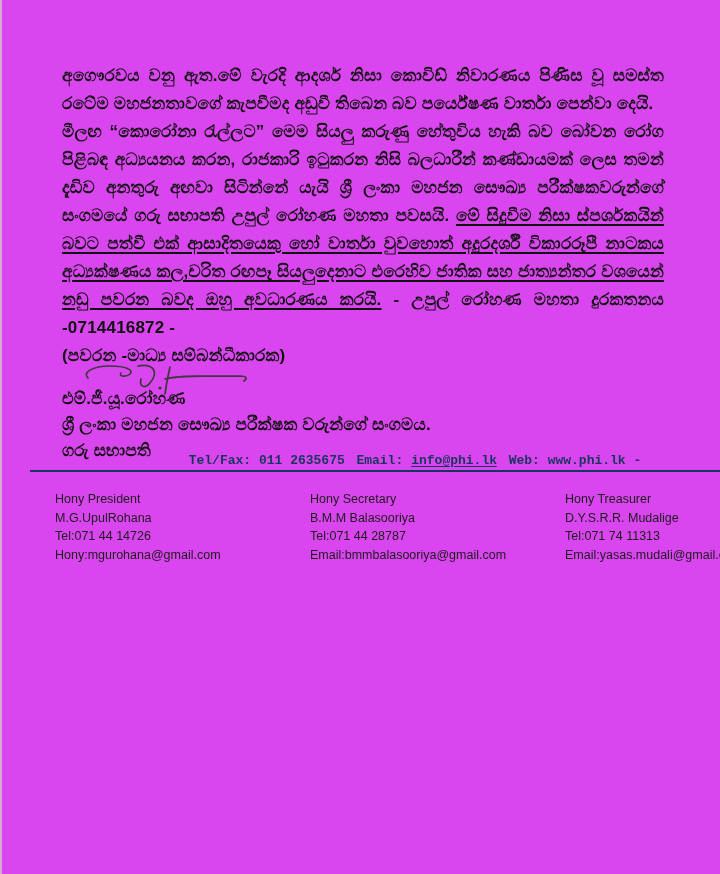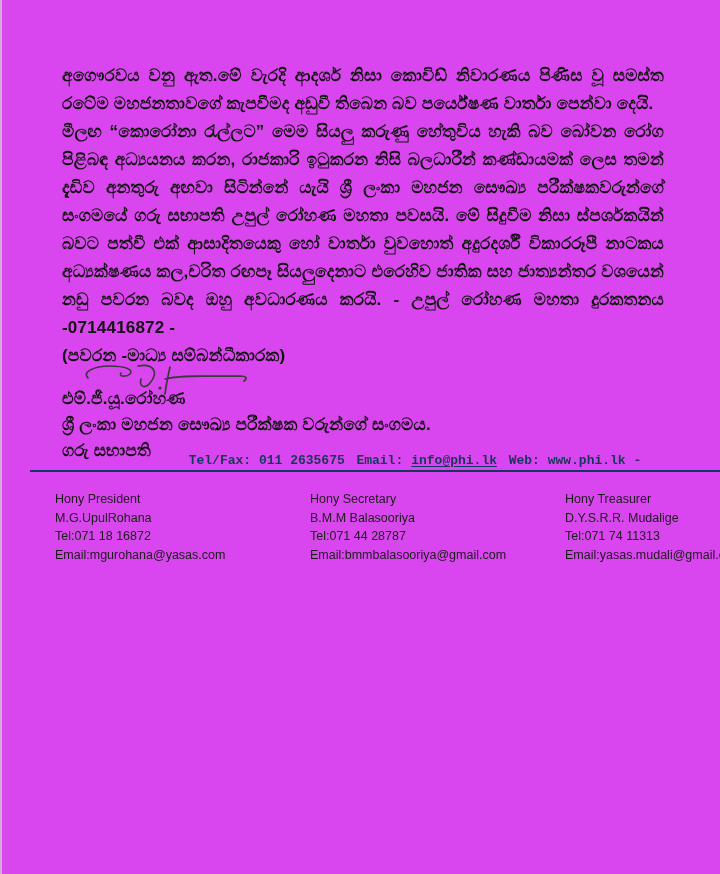--- a/index.html
+++ b/index.html
@@ -23,20 +23,21 @@
   .body-text{
     position:absolute;top:62px;left:62px;right:56px;
     color:#121212;
     font-size:17px;line-height:28px;
     font-weight:600;
     text-align:justify;
     letter-spacing:.2px;
   }
   .body-text p{margin:0;}
   .underlined{
+    text-decoration:underline;
     text-decoration-thickness:1.5px;
     text-underline-offset:3px;
     margin-top:39px;
   }
   .note-line{margin-top:2px;}
   
   .signature-svg{
     position:absolute;top:358px;left:78px;
   }
   .sig-block{
@@ -107,22 +108,22 @@
     <span>Tel/Fax: 011 2635675</span>
     <span>Email:</span><span class="email-link">info@phi.lk</span>
     <span>Web: www.phi.lk -</span>
   </div>
   <div class="footer-rule" style="border-top-color: rgb(23, 54, 93);"></div>
 
   <div class="contacts">
     <div class="contact-col c0">
       <div>Hony President</div>
       <div>M.G.UpulRohana</div>
-      <div>Tel:071 18 16872</div>
-      <div>Email:mgurohana@yasas.com</div>
+      <div>Tel:071 44 14726</div>
+      <div>Hony:mgurohana@gmail.com</div>
     </div>
     <div class="contact-col c1">
       <div>Hony Secretary</div>
       <div>B.M.M Balasooriya</div>
       <div>Tel:071 44 28787</div>
       <div>Email:bmmbalasooriya@gmail.com</div>
     </div>
     <div class="contact-col c2">
       <div>Hony Treasurer</div>
       <div>D.Y.S.R.R. Mudalige</div>

